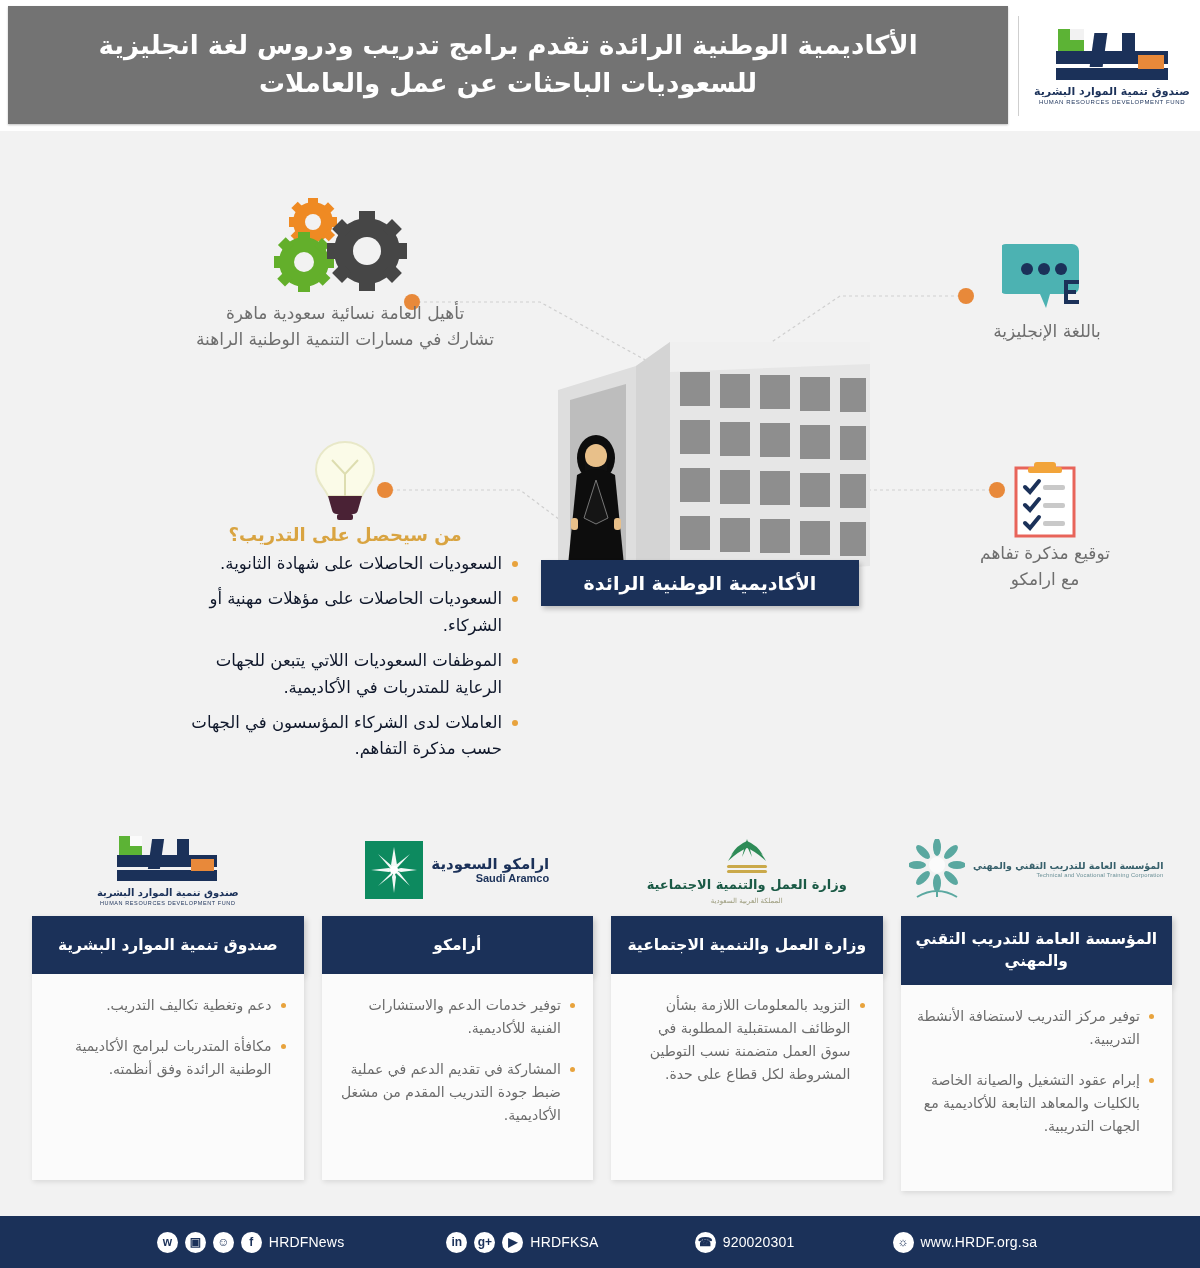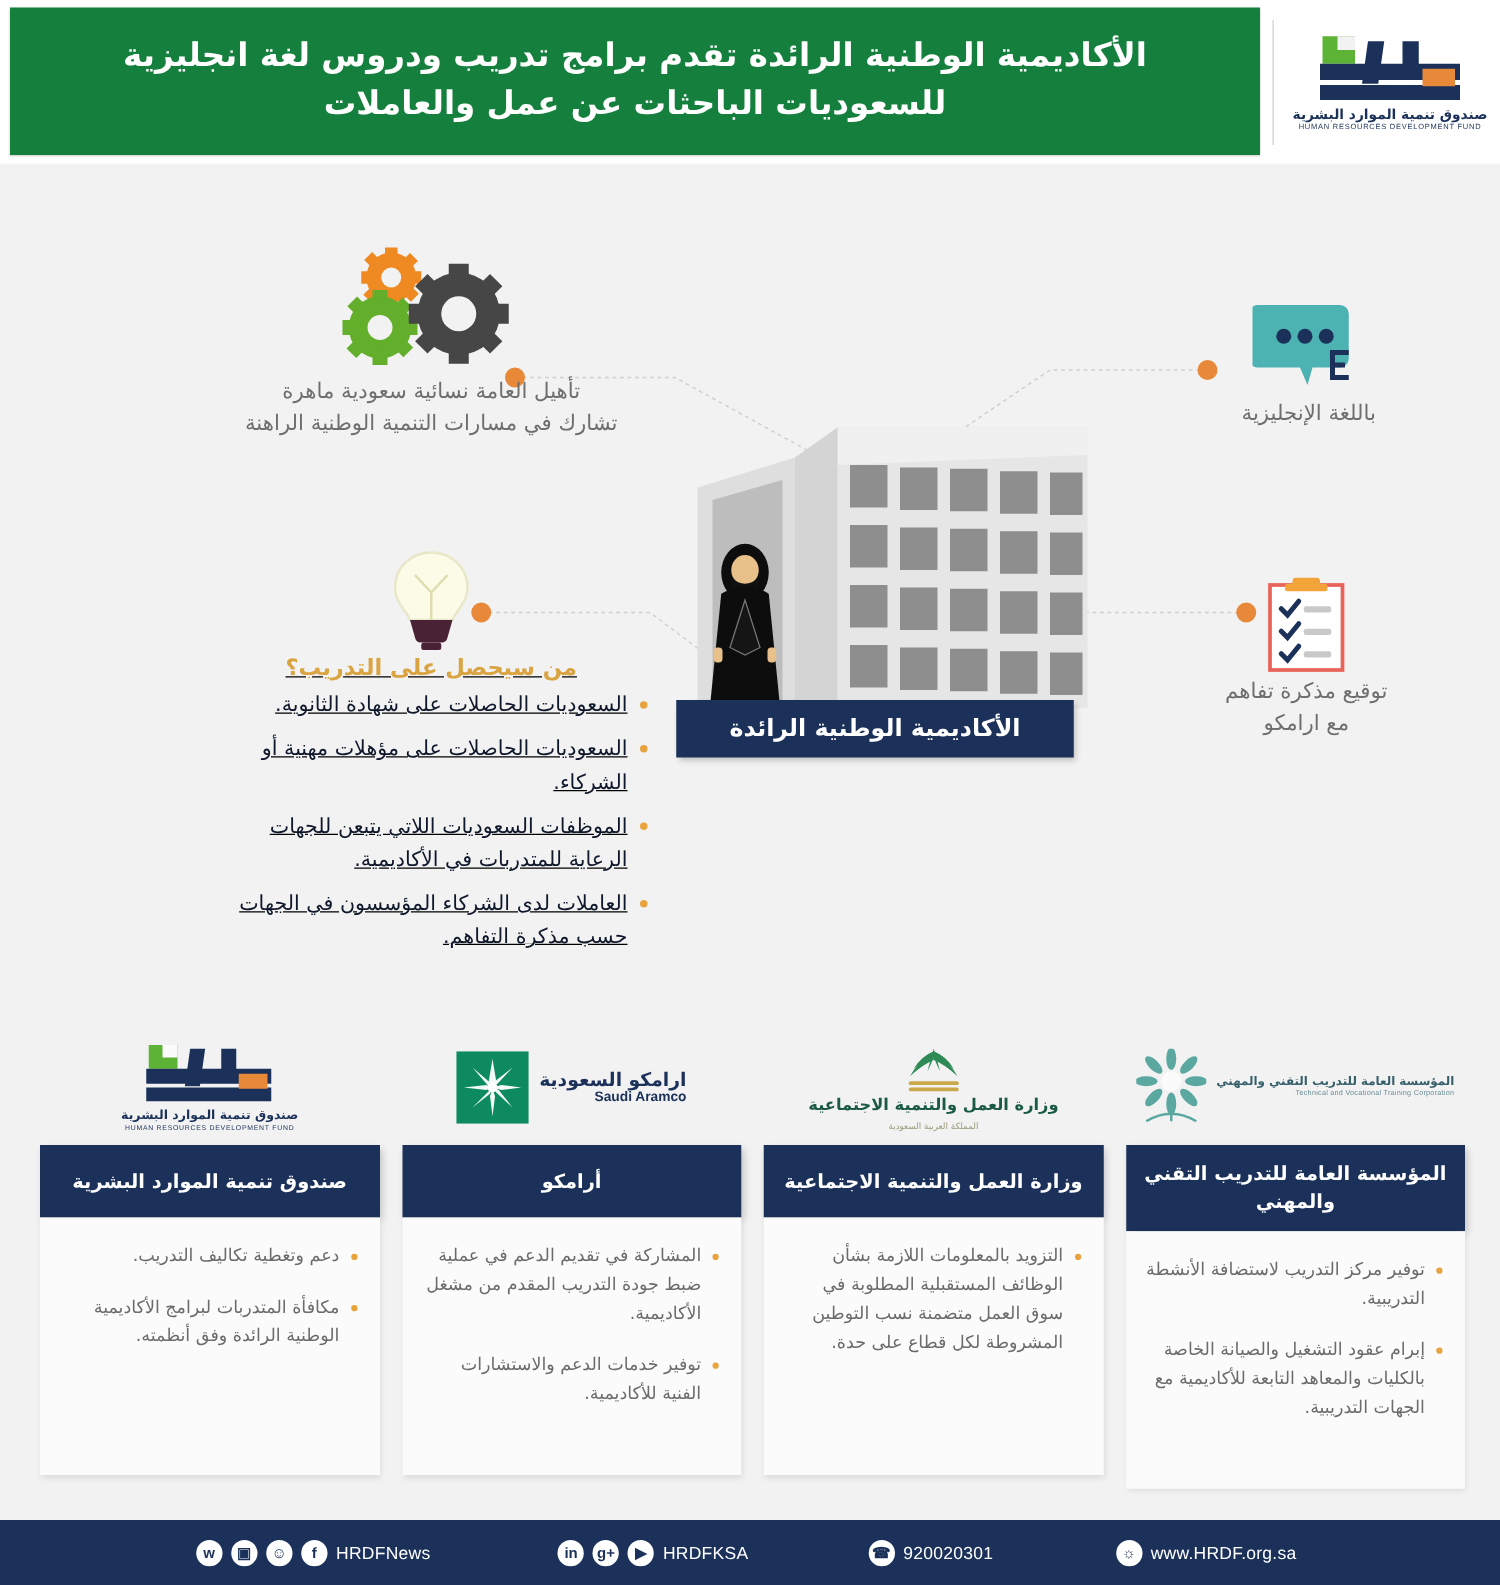--- a/index.html
+++ b/index.html
@@ -16,21 +16,21 @@
   .page { position: relative; width: 1200px; height: 1268px; background: #f2f2f2; }
 
   
   .header {
     position: absolute; top: 0; left: 0; width: 1200px; height: 131px;
     background: #ffffff;
     display: flex; flex-direction: row; align-items: stretch;
   }
   .header-band {
     position: absolute; top: 6px; left: 8px; width: 1000px; height: 118px;
-    background: #15803d;
+    background: #737373;
     display: flex; align-items: center; justify-content: center;
     box-shadow: 0 1px 2px rgba(0,0,0,.25);
   }
   .header-title {
     color: #ffffff; font-size: 26px; line-height: 1.45; font-weight: bold;
     text-align: center; padding: 0 28px; letter-spacing: 0px;
   }
   .header-divider {
     position: absolute; top: 16px; left: 1018px; width: 1px; height: 100px;
     background: #cfcfcf;
@@ -53,21 +53,21 @@
 
   
   .connectors { position: absolute; top: 0; left: 0; width: 1200px; height: 1268px; pointer-events: none; }
 
   
   .callout { position: absolute; }
   .callout-text { color: #6e6e6e; font-size: 17px; line-height: 1.55; text-align: center; }
 
   .co-gears { top: 196px; right: 690px; width: 330px; }
   .co-chat  { top: 214px; left: 918px;  width: 258px; }
-  .co-bulb  { top: 420px; right: 680px; width: 350px; text-decoration: underline; }
+  .co-bulb  { top: 420px; right: 680px; width: 350px; }
   .co-clip  { top: 436px; left: 920px;  width: 250px; }
 
   .icon-wrap { display: flex; justify-content: center; align-items: flex-end; height: 104px; }
 
   
   .gears { position: relative; width: 150px; height: 104px; }
 
   
   .bulb { position: relative; width: 78px; height: 86px; margin: 0 auto; }
 
@@ -413,22 +413,22 @@
             <path d="M45,13 l-12,13 l-4,3 l2,-5 z"></path>
             <path d="M13,45 l13,-13 l3,-3 l-2,5 z"></path>
             <path d="M45,45 l-13,-12 l-3,-4 l5,2 z"></path>
           </g>
           <circle cx="29" cy="29" r="4" fill="#ffffff"></circle>
         </svg>
       </div>
       <div class="card-head">أرامكو</div>
       <div class="card-body">
         <ul>
+          <li>توفير خدمات الدعم والاستشارات الفنية للأكاديمية.</li>
           <li>المشاركة في تقديم الدعم في عملية ضبط جودة التدريب المقدم من مشغل الأكاديمية.</li>
-          <li>توفير خدمات الدعم والاستشارات الفنية للأكاديمية.</li>
         </ul>
       </div>
     </div>
 
     <div class="card">
       <div class="card-logo" style="flex-direction:column; gap:1px;">
         <div class="hrdf-mark" style="width:118px;height:50px;">
           <div class="hrdf-green" style="left:10px;top:2px;width:23px;height:19px;"></div>
           <div class="hrdf-green2" style="left:21px;top:2px;width:12px;height:10px;background:#fbfbfb;"></div>
           <div class="hrdf-stem" style="left:41px;top:5px;width:12px;height:30px;"></div>

